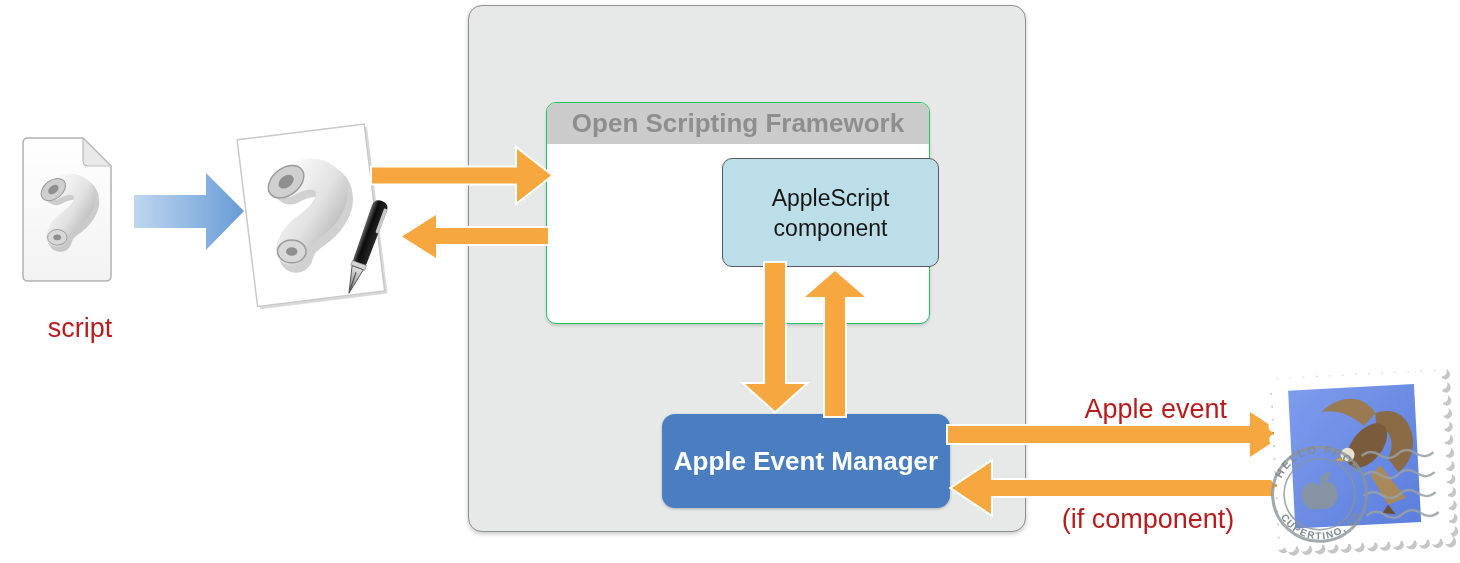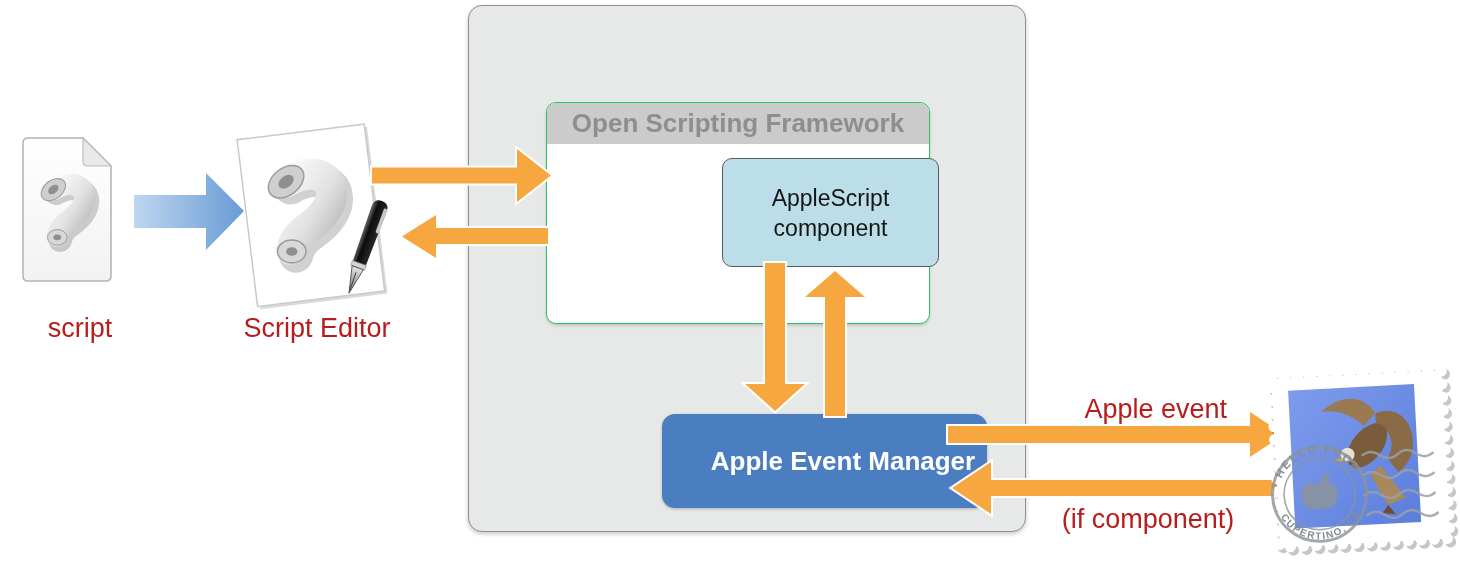--- a/index.html
+++ b/index.html
@@ -35,21 +35,20 @@
     justify-content:center;text-align:center;font-size:23px;color:#151515;
     line-height:30px;z-index:3;margin-left:24px;
   }
   .component-box span{display:block;width:150px;}
   
   .aem-box{
     left:662px;top:414px;width:288px;height:94px;background:#4A7EC1;
     border-radius:13px;display:flex;align-items:center;justify-content:center;
     font-size:26px;font-weight:bold;color:#fff;z-index:2;
     box-shadow:0 1px 3px rgba(0,0,0,.25);
-    padding-left:37px;
   }
   
   .caption{font-size:27px;color:#b91c1c;text-align:center;z-index:3;}
   .lbl-script{left:20px;top:313px;width:120px;}
   .lbl-editor{left:237px;top:313px;width:160px;}
   .lbl-apple-event{left:1047px;top:394px;width:180px;text-align:right;}
   .lbl-reply{left:1038px;top:506px;width:220px;line-height:27px;}
   
   .icon-svg{z-index:2;}
   .arrow-layer{left:0;top:0;width:1460px;height:563px;z-index:4;pointer-events:none;}
@@ -133,21 +132,20 @@
     </g>
     <use href="#scroll-glyph" x="20" y="36" width="116" height="128"></use>
     <g transform="translate(154,88) rotate(20)">
       <path d="M -8,8 Q -8,0 0,0 Q 8,0 8,8 L 7,64 Q 7,72 0,72 Q -7,72 -7,64 Z" fill="url(#penBody)"></path>
       <rect x="4.5" y="6" width="3.5" height="26" rx="1.6" fill="#c7c7c7"></rect>
       <rect x="-7.4" y="66" width="14.8" height="5" fill="#d4d4d4" stroke="#8a8a8a" stroke-width="0.6"></rect>
       <polygon points="-6,71 6,71 0.5,98" fill="url(#nibGrad)" stroke="#4a4a4a" stroke-width="0.8"></polygon>
       <line x1="0" y1="76" x2="0.4" y2="95" stroke="#444" stroke-width="1"></line>
     </g>
   </svg>
-  <div class="abs caption lbl-editor">Script Editor</div>
 
   <svg class="abs arrow-layer" viewBox="0 0 1460 563">
     <polygon class="orange-arrow" points="372,167.5 517,167.5 517,149 551,175.5 517,202 517,183.5 372,183.5"></polygon>
     <polygon class="orange-arrow" points="548,228 436,228 436,215 402,236.5 436,258 436,244 548,244"></polygon>
     <polygon class="orange-arrow" points="765,263 785,263 785,384 805,384 775,411 745,384 765,384"></polygon>
     <polygon class="orange-arrow" points="825,416 825,297 805,297 835,271 865,297 845,297 845,416"></polygon>
     <polygon class="orange-arrow" points="948,426 1250,426 1250,412 1284,434.5 1250,457 1250,443 948,443"></polygon>
     <polygon class="orange-arrow" points="1292,480 991,480 991,462 952,488 991,514 991,496 1292,496"></polygon>
   </svg>
 

